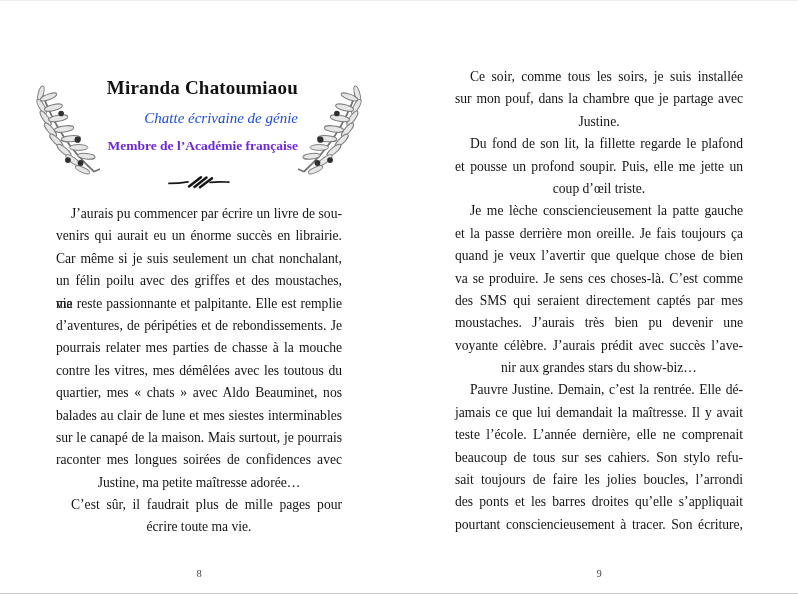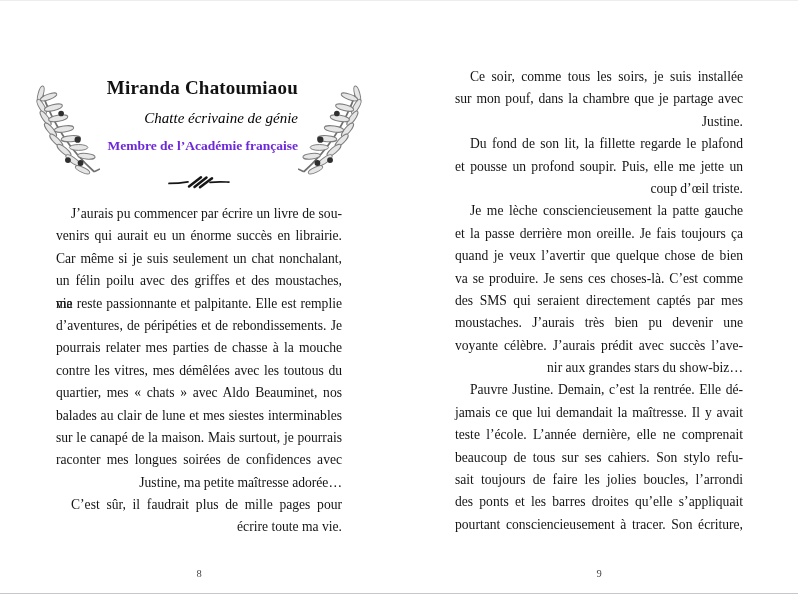--- a/index.html
+++ b/index.html
@@ -20,36 +20,36 @@
     position:absolute;top:74px;left:-24px;width:334px;
     display:flex;justify-content:space-between;align-items:flex-start;
   }
   .branch{width:68px;height:92px;margin-top:9px;flex:0 0 auto;}
   .title-stack{flex:1 1 auto;text-align:right;padding-top:2px;}
   .author-name{
     font-size:19px;font-weight:700;letter-spacing:.2px;line-height:24px;
     color:#121212;white-space:nowrap;
   }
   .author-subtitle{
-    font-size:15px;font-style:italic;margin-top:9px;line-height:18px;color:#000000;
+    font-size:15px;font-style:italic;margin-top:9px;line-height:18px;color:#1d4ed8;
     white-space:nowrap;
   }
   .author-affiliation{
     font-size:13.5px;font-weight:700;margin-top:11px;line-height:16px;color:#6d28d9;
     white-space:nowrap;
   }
   .flourish{position:absolute;top:175px;left:112px;width:62px;height:14px;}
 
   
   .body-text{position:absolute;left:0;width:286px;}
   .page-left  .body-text{top:203px;}
   .page-right .body-text{top:66px;width:288px;}
   .line{
     font-size:13.6px;line-height:22.4px;height:22.4px;
-    color:#141414;text-align:right;
+    color:#141414;text-align:center;
   }
   .line.just{text-align:justify;text-align-last:justify;}
   .line.first{text-indent:15px;}
 
   .folio{
     position:absolute;top:567px;left:0;width:100%;
     text-align:center;font-size:10.5px;color:#454549;line-height:14px;
   }
 </style>
 </head>

